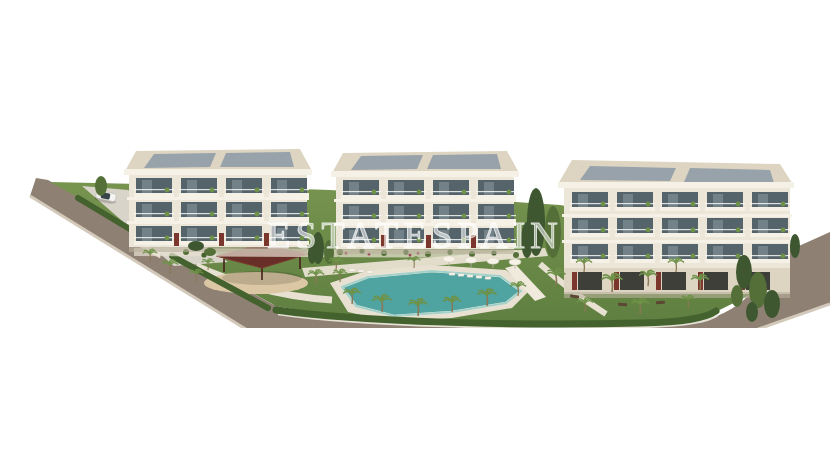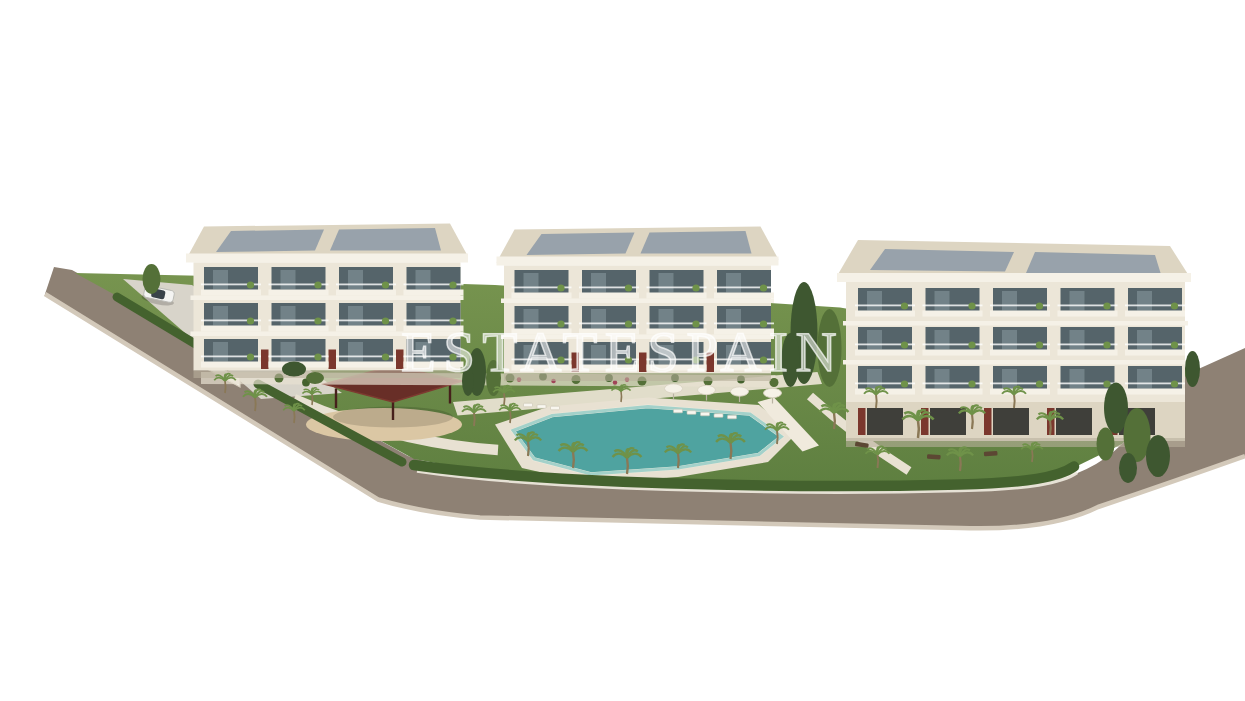--- a/index.html
+++ b/index.html
@@ -1,18 +1,18 @@
 <!DOCTYPE html>
 <html style="--background: #ffffff; --road: #8e8174; --road-curb: #d3c9ba; --driveway: #d8d4ca; --lawn-light: #77944f; --lawn-dark: #5e7f40; --hedge: #44622e; --tree-dark: #3e5730; --tree-mid: #547038; --palm-green: #6f9249; --palm-trunk: #8a7856; --pool-water: #4fa3a0; --pool-light: #8fcac4; --deck: #e8e1d2; --sand: #dbc7a4; --facade: #ece6d8; --facade-shade: #ddd5c2; --parapet: #f5f1e7; --window: #55646a; --panel: #98a2ab; --pergola: #682e27; --accent-red: #7b372d; --car-body: #f4f4f2; --bench: #5c4733; --flower: #a04458;"><head>
 <meta charset="utf-8">
 <style>
   html,body{margin:0;padding:0;background:#ffffff;}
   .stage{
     position:relative;
-    width:830px;height:467px;
+    width:830px;height:328px;
     background:var(--background,#fff);
     overflow:hidden;
     font-family:"Liberation Sans",sans-serif;
   }
   .stage svg{position:absolute;inset:0;}
   .watermark{
     position:absolute;
     left:240px;top:216px;width:350px;height:40px;
     text-align:center;
     font-family:"Liberation Serif",serif;

